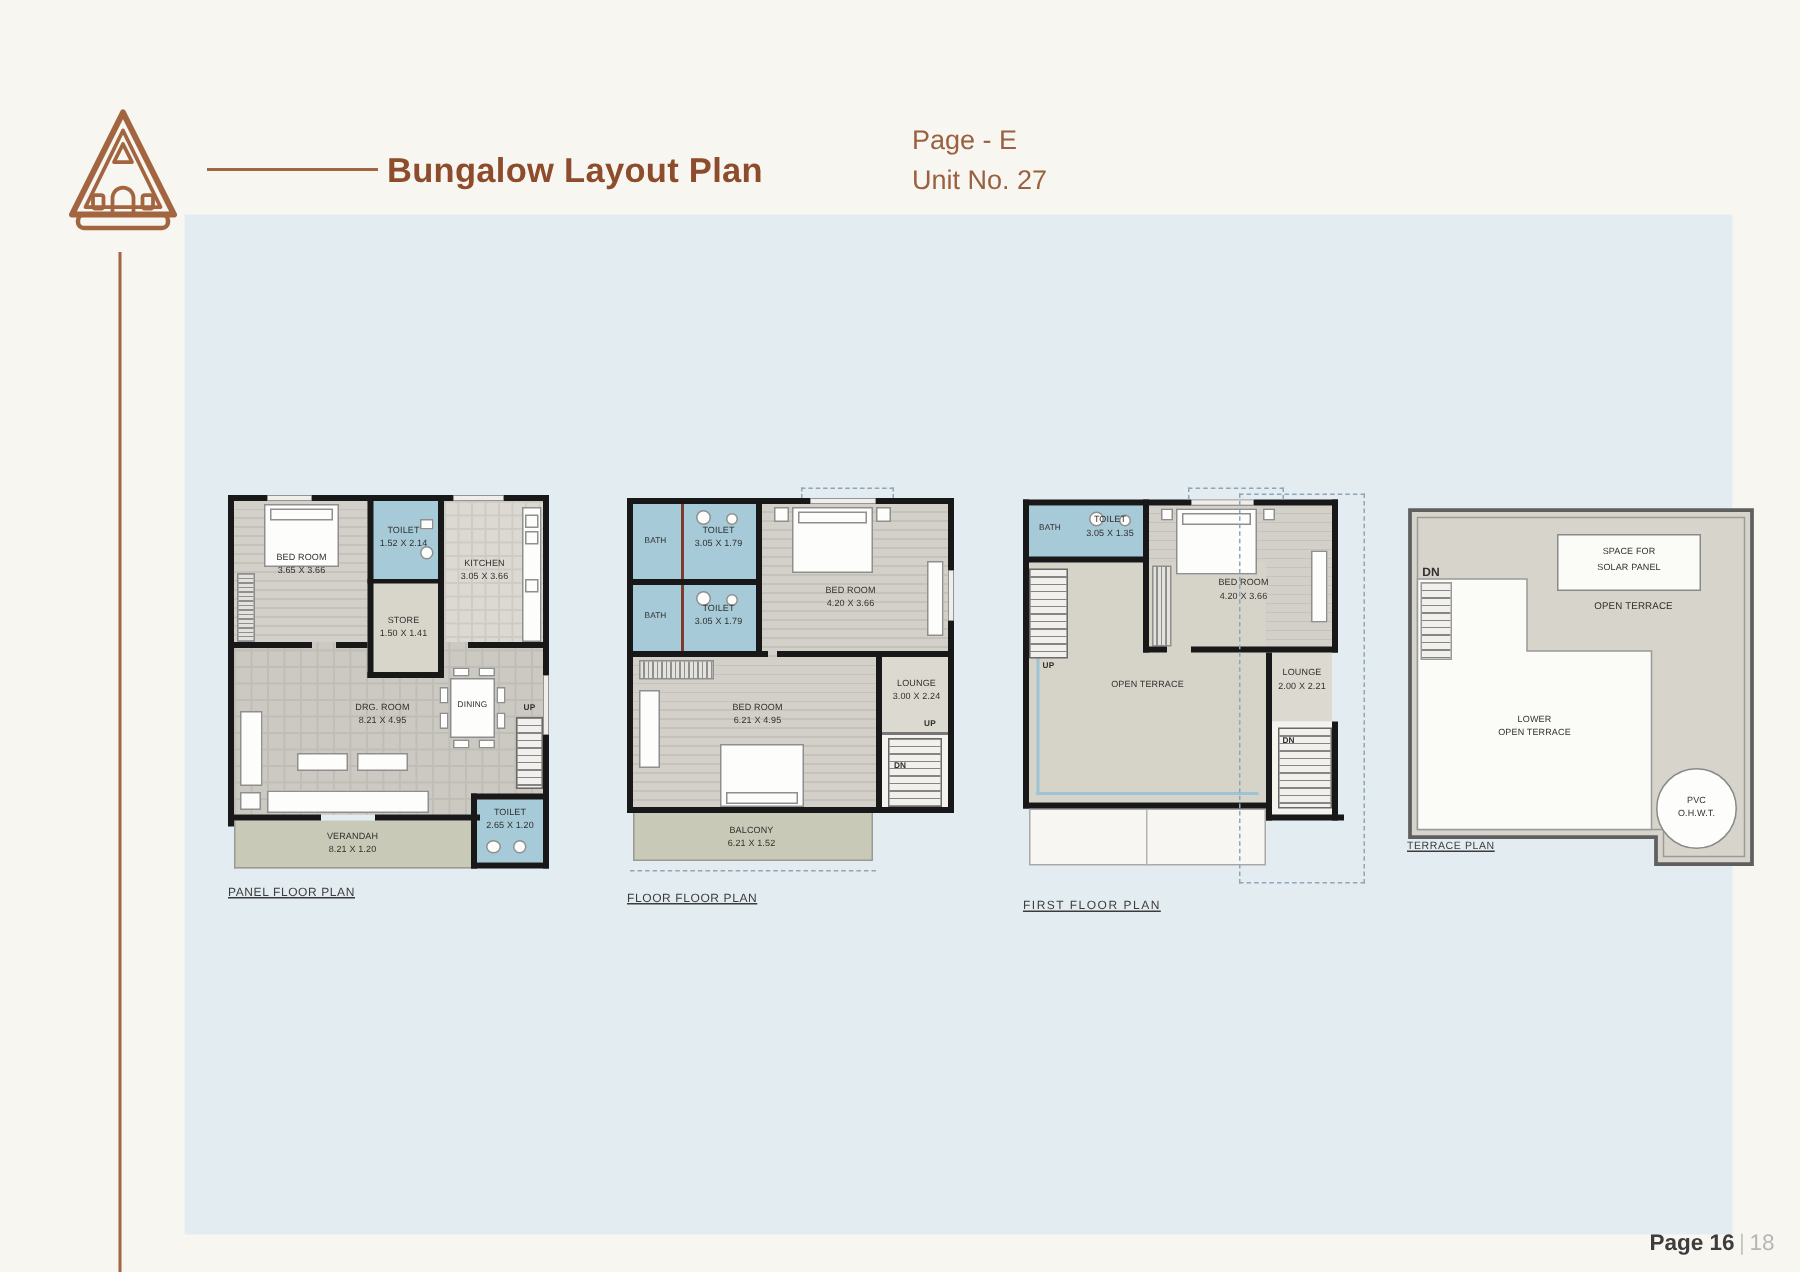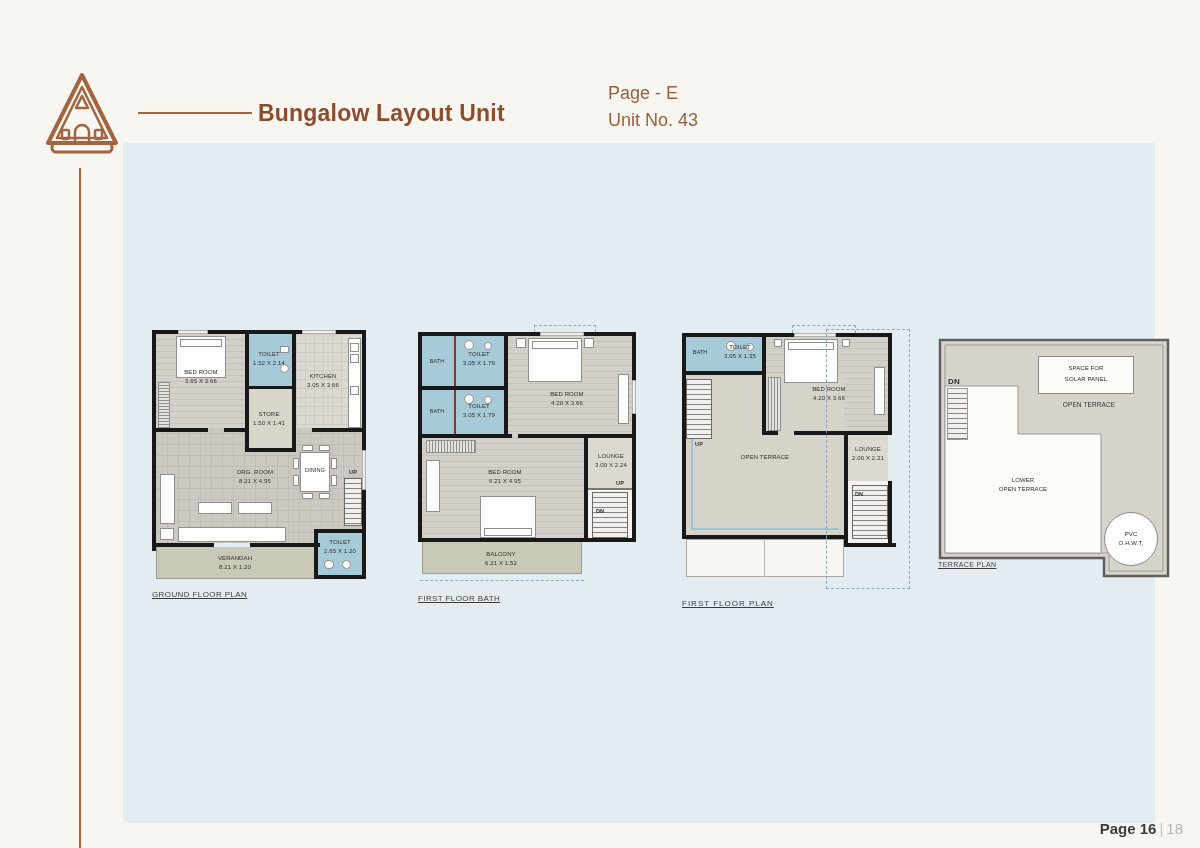--- a/index.html
+++ b/index.html
@@ -50,24 +50,24 @@
     <path d="M38,17 L63,68 L13,68 Z" fill="none" stroke="#a2653f" stroke-width="2.5" stroke-linejoin="round"></path>
     <path d="M38,26 L44,38 L32,38 Z" fill="none" stroke="#a2653f" stroke-width="2.5" stroke-linejoin="round"></path>
     <path d="M31,73 V62 A7,7 0 0 1 45,62 V73" fill="none" stroke="#a2653f" stroke-width="2.5"></path>
     <rect x="18" y="60" width="7" height="9" rx="1.5" fill="none" stroke="#a2653f" stroke-width="2.5"></rect>
     <rect x="51" y="60" width="7" height="9" rx="1.5" fill="none" stroke="#a2653f" stroke-width="2.5"></rect>
     <rect x="8" y="73" width="60" height="9" rx="4" fill="none" stroke="#a2653f" stroke-width="3"></rect>
   </svg>
 </div>
 <div class="vline"></div>
 <div class="hline"></div>
-<div class="title">Bungalow Layout Unit</div>
+<div class="title">Bungalow Layout Plan</div>
 <div class="blockinfo">
   <div>Page - E</div>
-  <div>Unit No. 43</div>
+  <div>Unit No. 27</div>
 </div>
 
 <div class="panel"></div>
 
 <div class="plan" style="left:152px;top:330px;width:218px;height:276px">
   <div class="floor-tile" style="left:4px;top:4px;width:206px;height:209px"></div>
   <div class="floor-bed" style="left:4px;top:4px;width:89px;height:94px"></div>
   <div class="blue" style="left:93px;top:4px;width:47px;height:52px"></div>
   <div class="floor-store" style="left:93px;top:56px;width:47px;height:62px"></div>
   <div class="floor-kitchen" style="left:144px;top:4px;width:66px;height:94px"></div>
@@ -129,21 +129,21 @@
   <div class="rlabel" style="left:95px;top:80px;width:44px">STORE
 1.50 X 1.41</div>
   <div class="rlabel" style="left:72px;top:138px;width:62px">DRG. ROOM
 8.21 X 4.95</div>
   <div class="rlabel sm" style="left:150px;top:137px;width:26px">DINING</div>
   <div class="rlabel sm bold" style="left:192px;top:139px;width:18px">UP</div>
   <div class="rlabel" style="left:48px;top:224px;width:70px">VERANDAH
 8.21 X 1.20</div>
   <div class="rlabel" style="left:164px;top:208px;width:48px">TOILET
 2.65 X 1.20</div>
-  <div class="planlabel" style="left:0;top:260px">GROUND FLOOR PLAN</div>
+  <div class="planlabel" style="left:0;top:260px">PANEL FLOOR PLAN</div>
 </div>
 
 <div class="plan" style="left:418px;top:332px;width:222px;height:276px">
   <div class="floor-bed" style="left:86px;top:4px;width:128px;height:104px"></div>
   <div class="blue" style="left:4px;top:4px;width:86px;height:102px"></div>
   <div class="floor-bed" style="left:4px;top:106px;width:166px;height:100px"></div>
   <div class="floor-lounge" style="left:170px;top:106px;width:44px;height:52px"></div>
   <div class="whitebx" style="left:170px;top:158px;width:44px;height:48px;border:none;background:#f4f3f0"></div>
   <div class="floor-verandah" style="left:4px;top:210px;width:160px;height:32px"></div>
 
@@ -189,21 +189,21 @@
   <div class="rlabel" style="left:118px;top:58px;width:62px">BED ROOM
 4.20 X 3.66</div>
   <div class="rlabel" style="left:54px;top:136px;width:66px">BED ROOM
 6.21 X 4.95</div>
   <div class="rlabel" style="left:172px;top:120px;width:42px">LOUNGE
 3.00 X 2.24</div>
   <div class="rlabel sm bold" style="left:194px;top:148px;width:16px">UP</div>
   <div class="rlabel sm bold" style="left:174px;top:176px;width:16px">DN</div>
   <div class="rlabel" style="left:48px;top:218px;width:70px">BALCONY
 6.21 X 1.52</div>
-  <div class="planlabel" style="left:0;top:262px">FIRST FLOOR BATH</div>
+  <div class="planlabel" style="left:0;top:262px">FLOOR FLOOR PLAN</div>
 </div>
 
 <div class="plan" style="left:682px;top:333px;width:228px;height:280px">
   <div class="floor-bed" style="left:84px;top:4px;width:122px;height:98px"></div>
   <div class="blue" style="left:4px;top:4px;width:80px;height:38px"></div>
   <div class="floor-terrace" style="left:4px;top:42px;width:158px;height:160px"></div>
   <div class="bluline" style="left:9px;top:47px;width:148px;height:150px"></div>
   <div class="floor-lounge" style="left:166px;top:102px;width:40px;height:46px"></div>
   <div class="whitebx" style="left:166px;top:148px;width:40px;height:62px;border:none;background:#f4f3f0"></div>
   <div class="stairs" style="left:4px;top:46px;width:26px;height:60px"></div>

